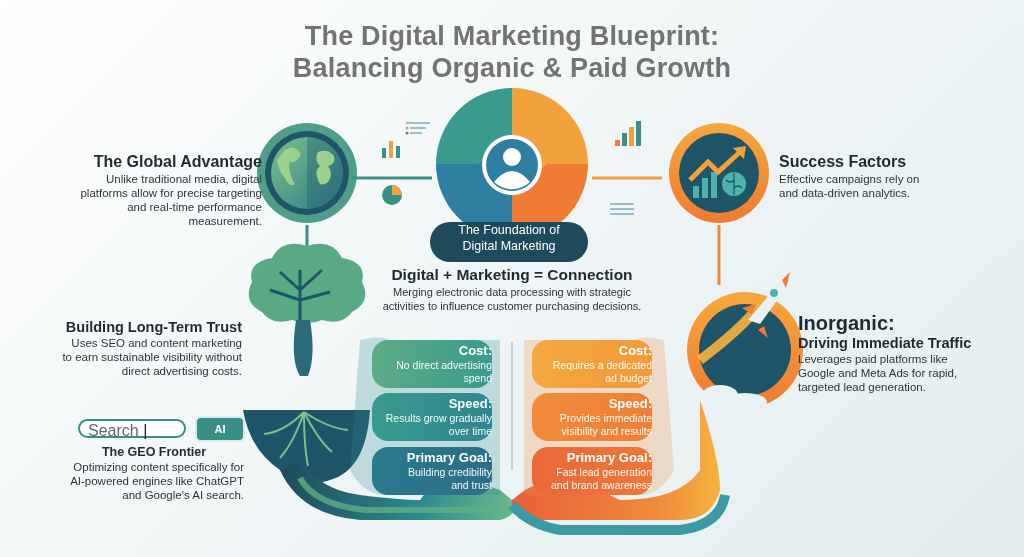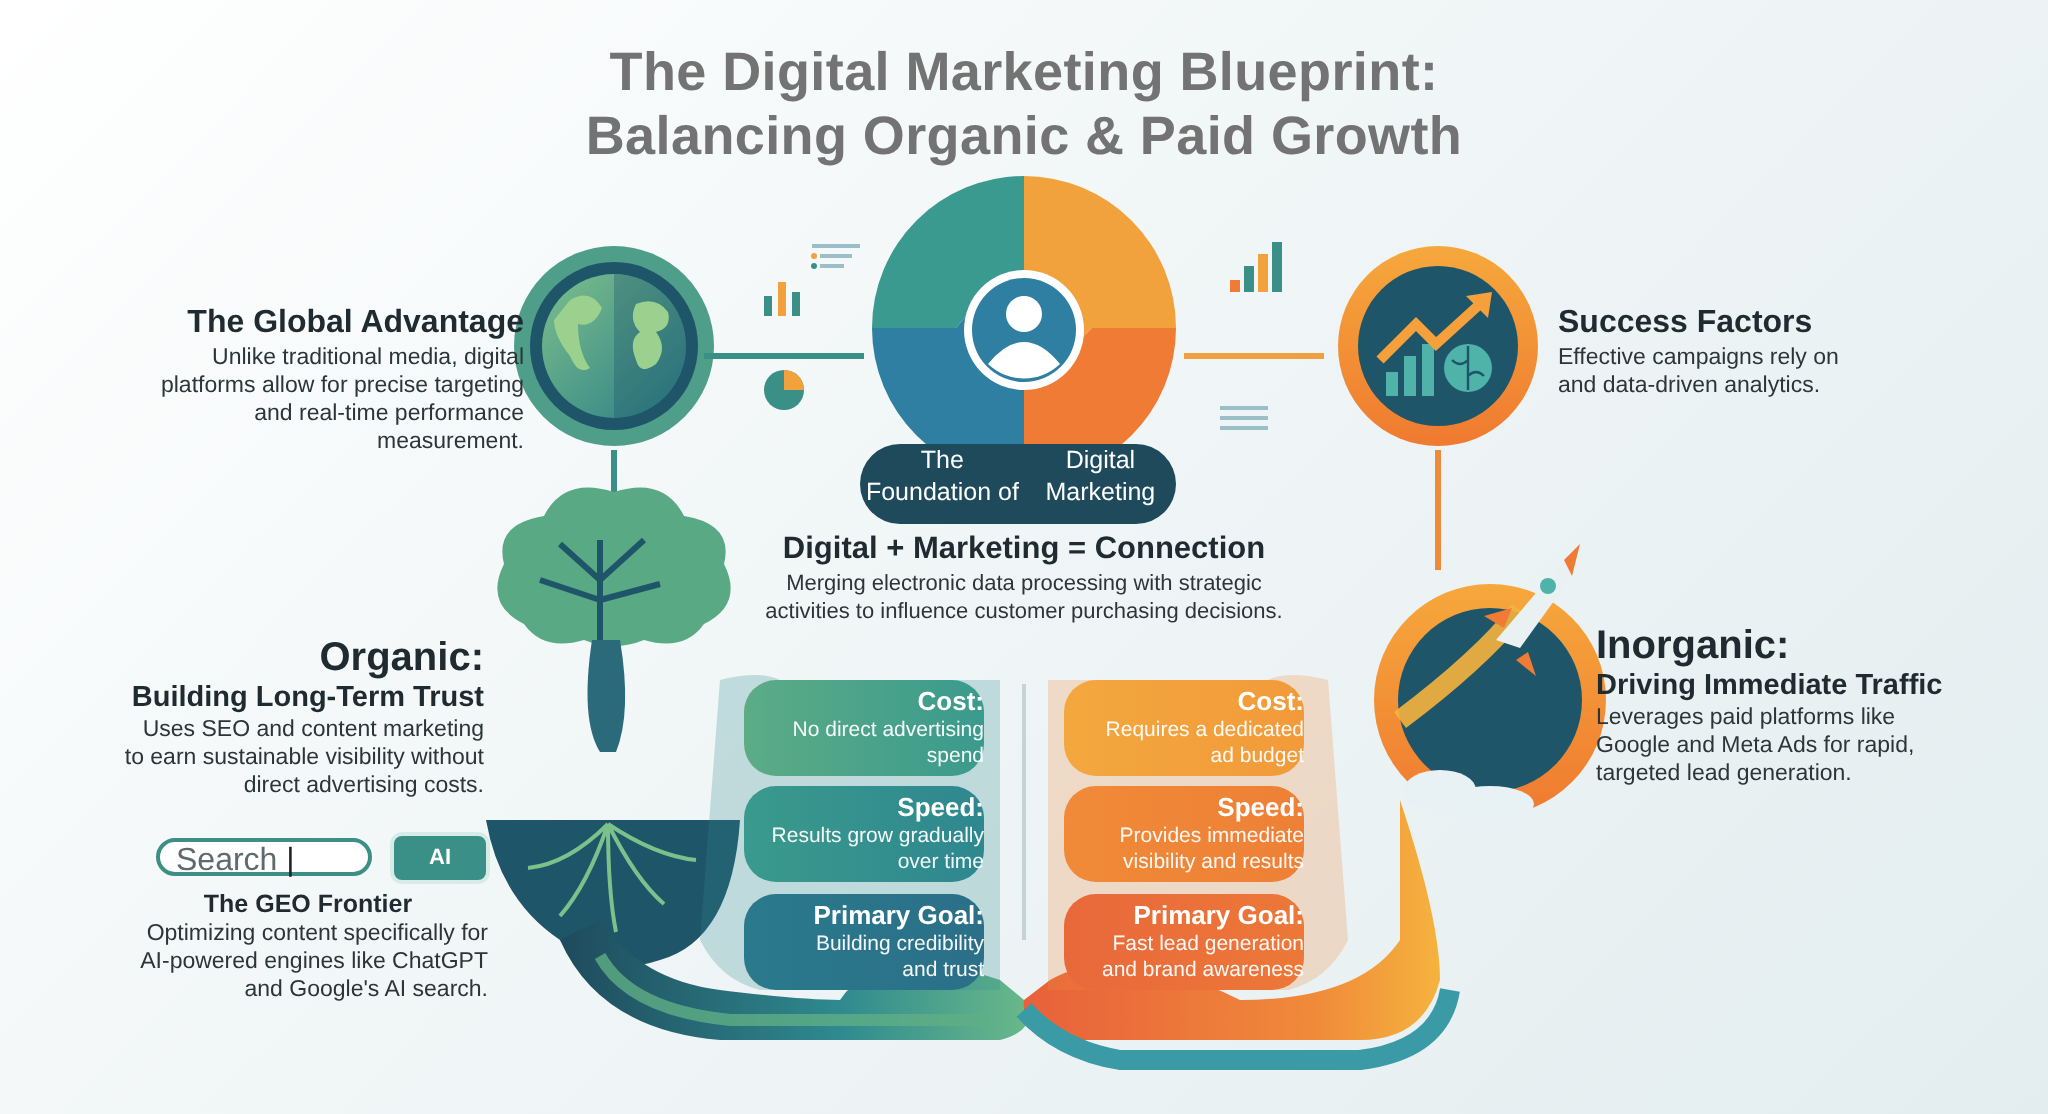--- a/index.html
+++ b/index.html
@@ -21,21 +21,21 @@
   .center { text-align:center; }
   .card {
     position:absolute; border-radius:16px; color:#fff; text-align:center;
     display:flex; flex-direction:column; justify-content:center; align-items:flex-end;
   }
   .card .ct { font-weight:bold; font-size:13px; line-height:16px; }
   .card .cd { font-size:10.5px; line-height:13px; opacity:0.95; }
   .pill {
     left:430px; top:222px; width:158px; height:40px; border-radius:20px;
     background:#1e4a5c; color:#fff; text-align:center; font-size:12.5px; line-height:16px;
-    display:flex; flex-direction:row; 
+    display:flex; flex-direction:column; 
   }
   .search {
     left:78px; top:419px; width:108px; height:19px; border:2px solid #3d8e84;
     border-radius:12px; background:#fff; font-size:16px; line-height:19px;
     padding-left:8px; box-sizing:border-box; color:#5e6a6e;
   }
   .ai {
     left:197px; top:418px; width:46px; height:22px; border-radius:4px;
     background:#3a9087; color:#fff; font-weight:bold; font-size:11px;
     text-align:center; line-height:22px; box-shadow:0 0 0 2px #d7ece9;
@@ -192,21 +192,20 @@
   <div>Digital Marketing</div>
 </div>
 
 <div class="abs center" style="left:360px; top:265px; width:304px;">
   <div class="h" style="font-size:15.5px; line-height:20px;">Digital + Marketing = Connection</div>
   <div class="p" style="font-size:11px;">Merging electronic data processing with strategic</div>
   <div class="p" style="font-size:11px;">activities to influence customer purchasing decisions.</div>
 </div>
 
 <div class="abs right" style="left:20px; top:318px; width:206px;">
-  <div class="h" style="font-size:20px; line-height:22px;">Organic:</div>
   <div class="h" style="font-size:14.5px; line-height:18px;">Building Long-Term Trust</div>
   <div class="p">Uses SEO and content marketing</div>
   <div class="p">to earn sustainable visibility without</div>
   <div class="p">direct advertising costs.</div>
 </div>
 
 <div class="card" style="left:372px; top:340px; width:120px; height:48px; background:linear-gradient(90deg,#5cac86,#3a9a8d);">
   <div class="ct">Cost:</div>
   <div class="cd">No direct advertising</div>
   <div class="cd">spend</div>

